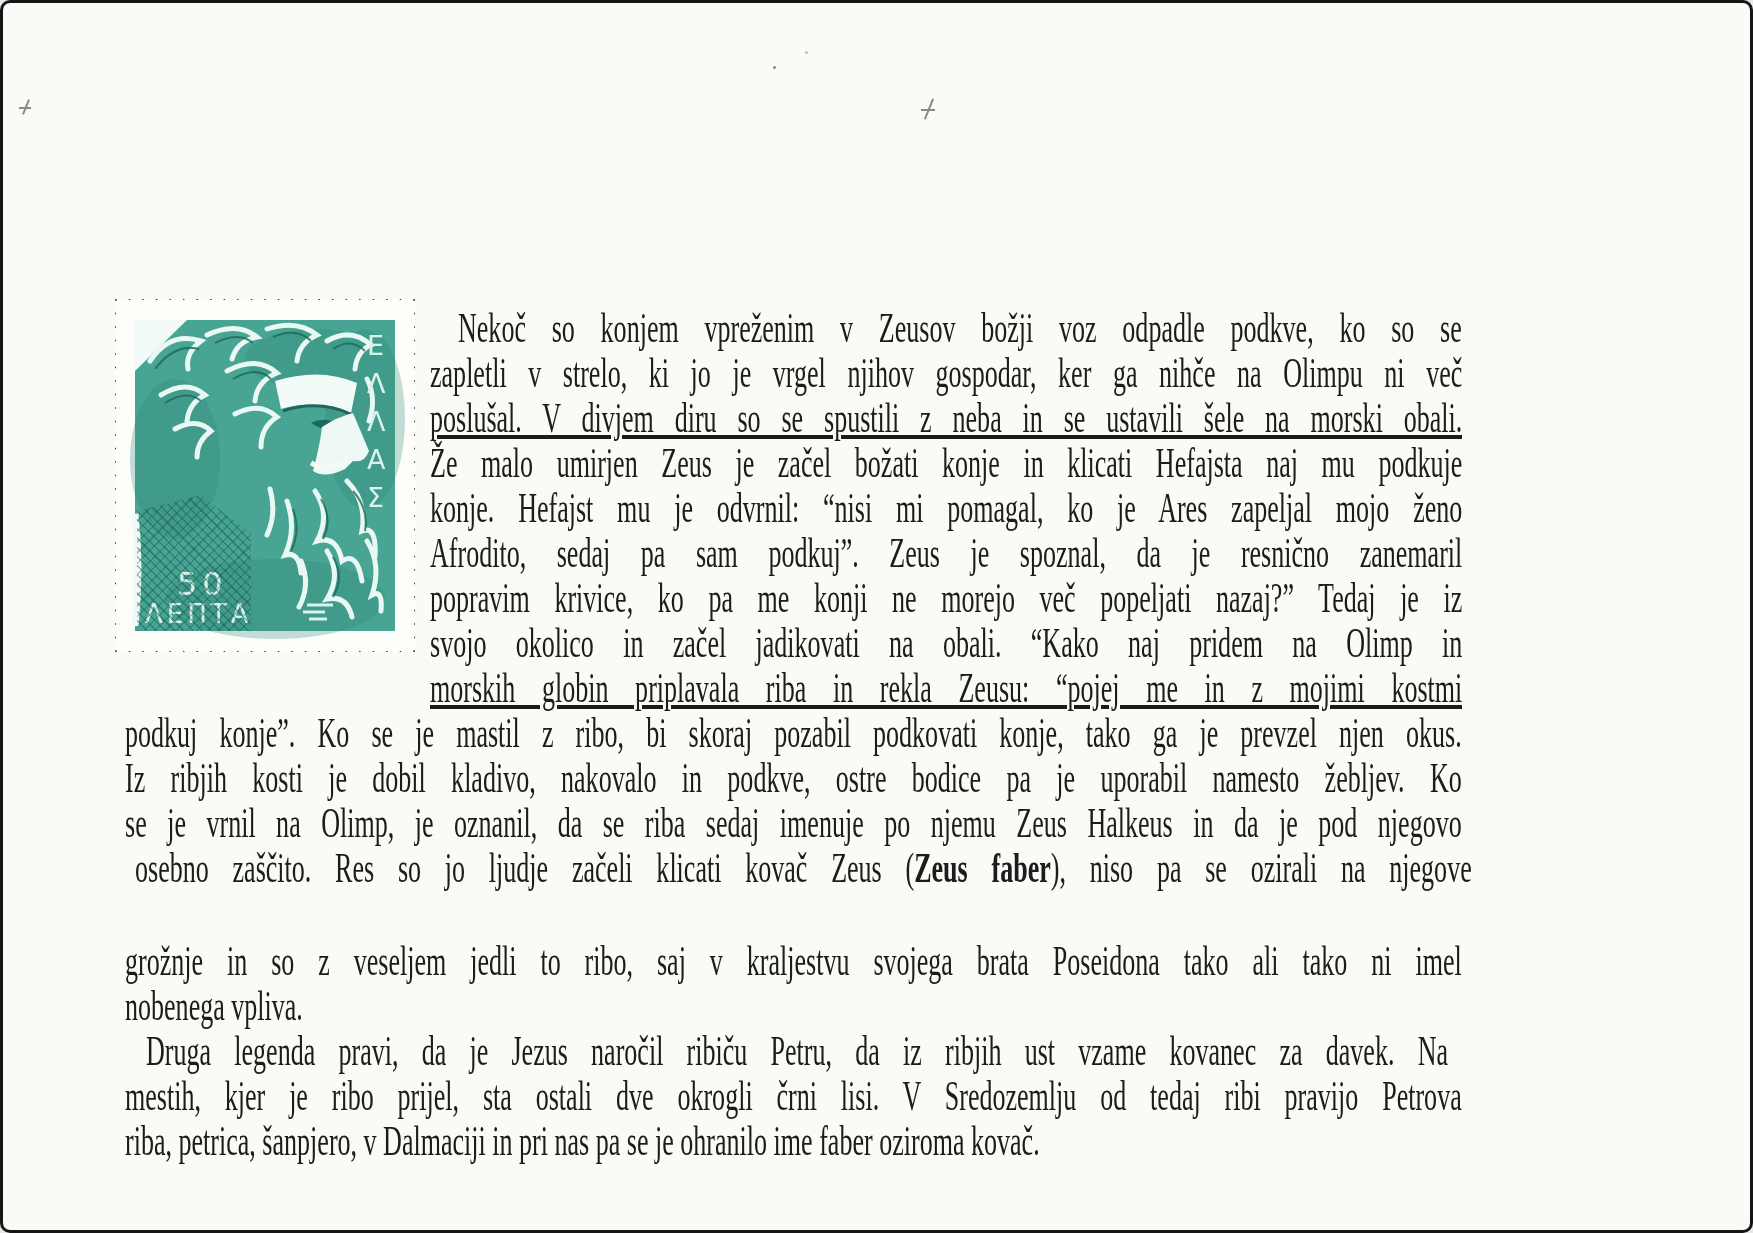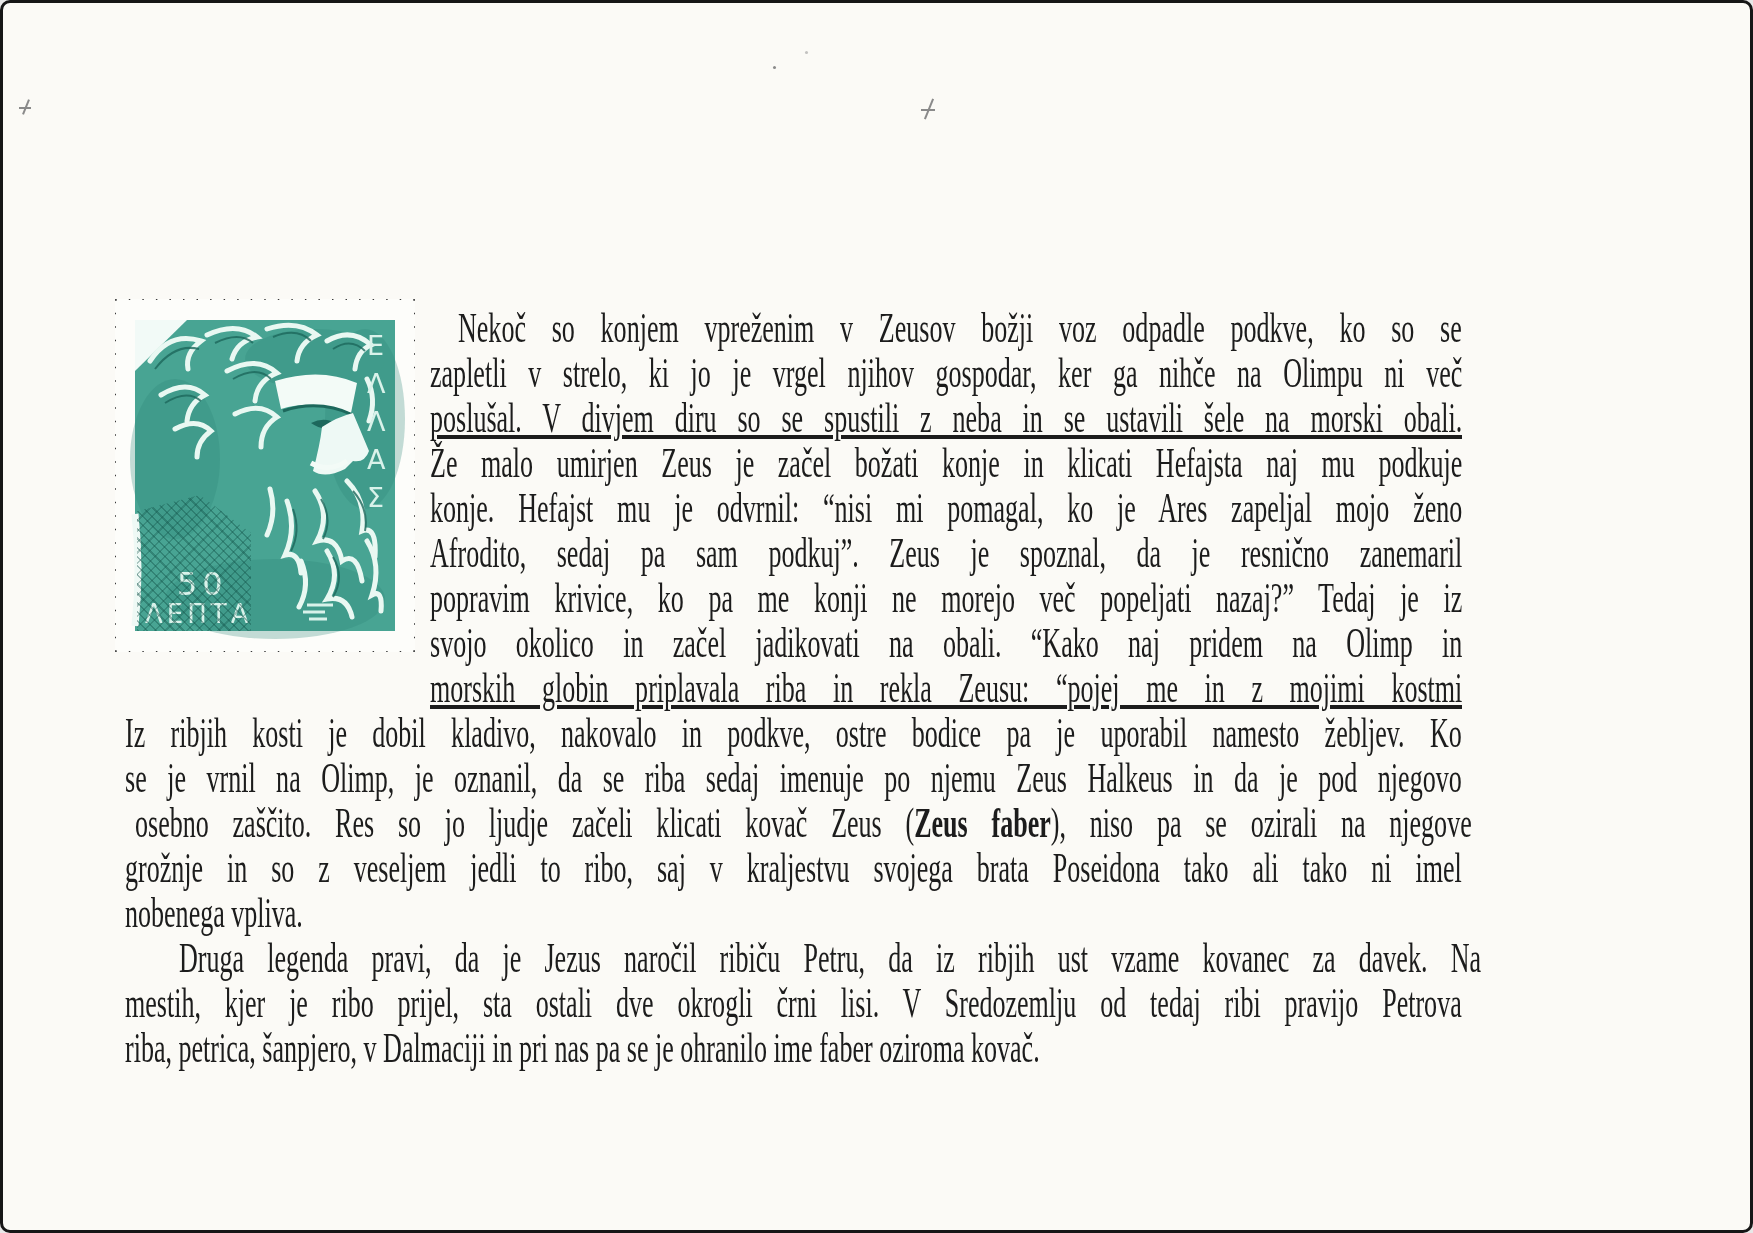--- a/index.html
+++ b/index.html
@@ -152,35 +152,38 @@
       <div class="line" style="margin-left: 305px; width: 1032px;">
         <div class="scale" style="width: 1665px;"><span>popravim krivice, ko pa me konji ne morejo več popeljati nazaj?” Tedaj je iz</span></div>
       </div>
       <div class="line" style="margin-left: 305px; width: 1032px;">
         <div class="scale" style="width: 1665px;"><span>svojo okolico in začel jadikovati na obali. “Kako naj pridem na Olimp in</span></div>
       </div>
       <div class="line" style="margin-left: 305px; width: 1032px; text-decoration: underline;">
         <div class="scale" style="width: 1665px;"><span>morskih globin priplavala riba in rekla Zeusu: “pojej me in z mojimi kostmi</span></div>
       </div>
       <div class="line" style="margin-left: 0px; width: 1337px;">
+        <div class="scale" style="width: 2156px;"><span>podkuj konje”. Ko se je mastil z ribo, bi skoraj pozabil podkovati konje, tako ga je prevzel njen okus.</span></div>
+      </div>
+      <div class="line" style="margin-left: 0px; width: 1337px;">
         <div class="scale" style="width: 2156px;"><span>Iz ribjih kosti je dobil kladivo, nakovalo in podkve, ostre bodice pa je uporabil namesto žebljev. Ko</span></div>
       </div>
       <div class="line" style="margin-left: 0px; width: 1337px;">
         <div class="scale" style="width: 2156px;"><span>se je vrnil na Olimp, je oznanil, da se riba sedaj imenuje po njemu Zeus Halkeus in da je pod njegovo</span></div>
       </div>
       <div class="line" style="margin-left: 10px; width: 1337px;">
         <div class="scale" style="width: 2156px;"><span>osebno zaščito. Res so jo ljudje začeli klicati kovač Zeus (</span><span class="b">Zeus faber</span><span>), niso pa se ozirali na njegove</span></div>
       </div>
-      <div class="line" style="margin-left: 0px; width: 1337px;">
+      <div class="line" style="margin-left: 0px; width: 1337px; margin-top: 48px;">
         <div class="scale" style="width: 2156px;"><span>grožnje in so z veseljem jedli to ribo, saj v kraljestvu svojega brata Poseidona tako ali tako ni imel</span></div>
       </div>
       <div class="line last" style="margin-left: 0px; width: 1337px;">
         <div class="scale" style="width: 2156px;"><span>nobenega vpliva.</span></div>
       </div>
-      <div class="line" style="margin-left: 54px; width: 1302px;">
+      <div class="line" style="margin-left: 21px; width: 1302px;">
         <div class="scale" style="width: 2100px;"><span>Druga legenda pravi, da je Jezus naročil ribiču Petru, da iz ribjih ust vzame kovanec za davek. Na</span></div>
       </div>
       <div class="line" style="margin-left: 0px; width: 1337px;">
         <div class="scale" style="width: 2156px;"><span>mestih, kjer je ribo prijel, sta ostali dve okrogli črni lisi. V Sredozemlju od tedaj ribi pravijo Petrova</span></div>
       </div>
       <div class="line last" style="margin-left: 0px; width: 1337px;">
         <div class="scale" style="width: 2156px;"><span>riba, petrica, šanpjero, v Dalmaciji in pri nas pa se je ohranilo ime faber oziroma kovač.</span></div>
       </div>
     </div>
 

